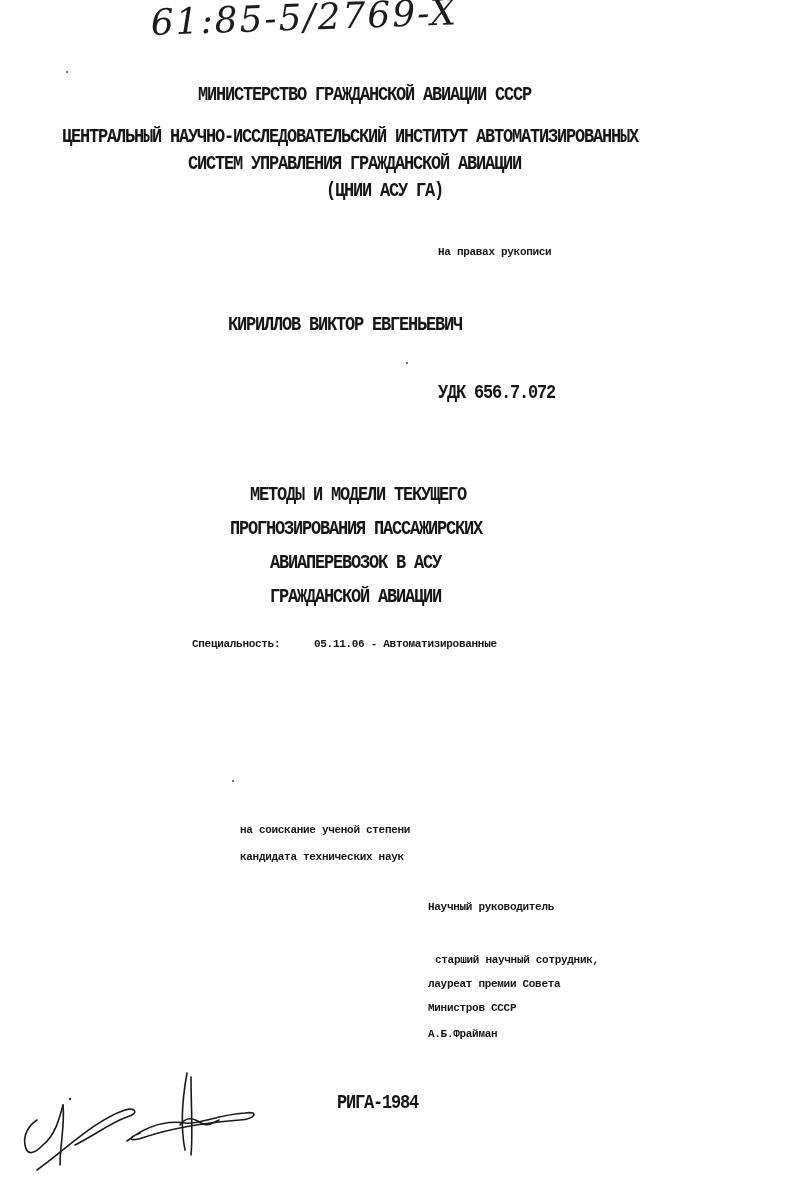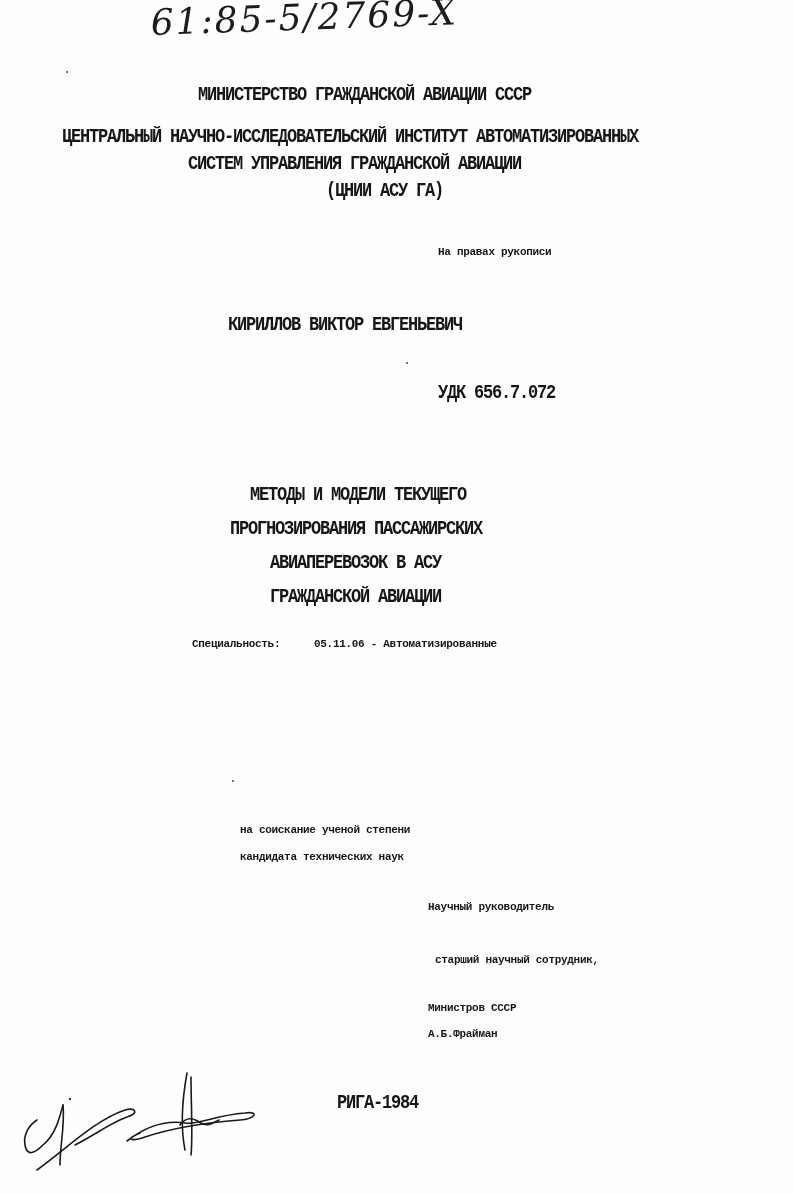--- a/index.html
+++ b/index.html
@@ -97,20 +97,21 @@
   <div class="line caps" style="left:270px; top:586px;">ГРАЖДАНСКОЙ АВИАЦИИ</div>
 
   <div class="line body-text" style="left:164px; top:638px;margin-left:28px;">Специальность:</div>
   <div class="line body-text" style="left:314px; top:638px;">05.11.06 - Автоматизированные</div>
 
   <div class="line body-text" style="left:240px; top:824px;">на соискание ученой степени</div>
   <div class="line body-text" style="left:240px; top:851px;">кандидата технических наук</div>
 
   <div class="line body-text" style="left:428px; top:901px;">Научный руководитель</div>
   <div class="line body-text" style="left:428px; top:954px;margin-left:7px;">старший научный сотрудник,</div>
+  <div class="line body-text" style="left:428px; top:978px;">лауреат премии Совета</div>
   <div class="line body-text" style="left:428px; top:1002px;font-family:Liberation Mono, monospace;">Министров СССР</div>
   <div class="line body-text" style="left:428px; top:1028px;">А.Б.Фрайман</div>
 
   <svg class="signature" viewBox="0 0 260 110">
     <g fill="none" stroke="#1a1a1a" stroke-width="1.6" stroke-linecap="round" stroke-linejoin="round">
       <path d="M48 40 C44 55, 40 70, 28 80 C20 88, 12 92, 10 80 C8 70, 14 60, 22 55"></path>
       <path d="M48 40 C50 60, 45 80, 45 100"></path>
       <path d="M22 105 C50 85, 80 55, 110 45 C120 42, 125 48, 112 52 C95 58, 80 70, 60 80"></path>
       <path d="M112 76 C130 62, 150 55, 170 58 C185 60, 200 50, 230 48 C245 46, 240 54, 225 55 C200 57, 160 62, 130 72 C115 77, 110 74, 125 68"></path>
       <path d="M172 8 C168 30, 165 60, 170 85"></path>

